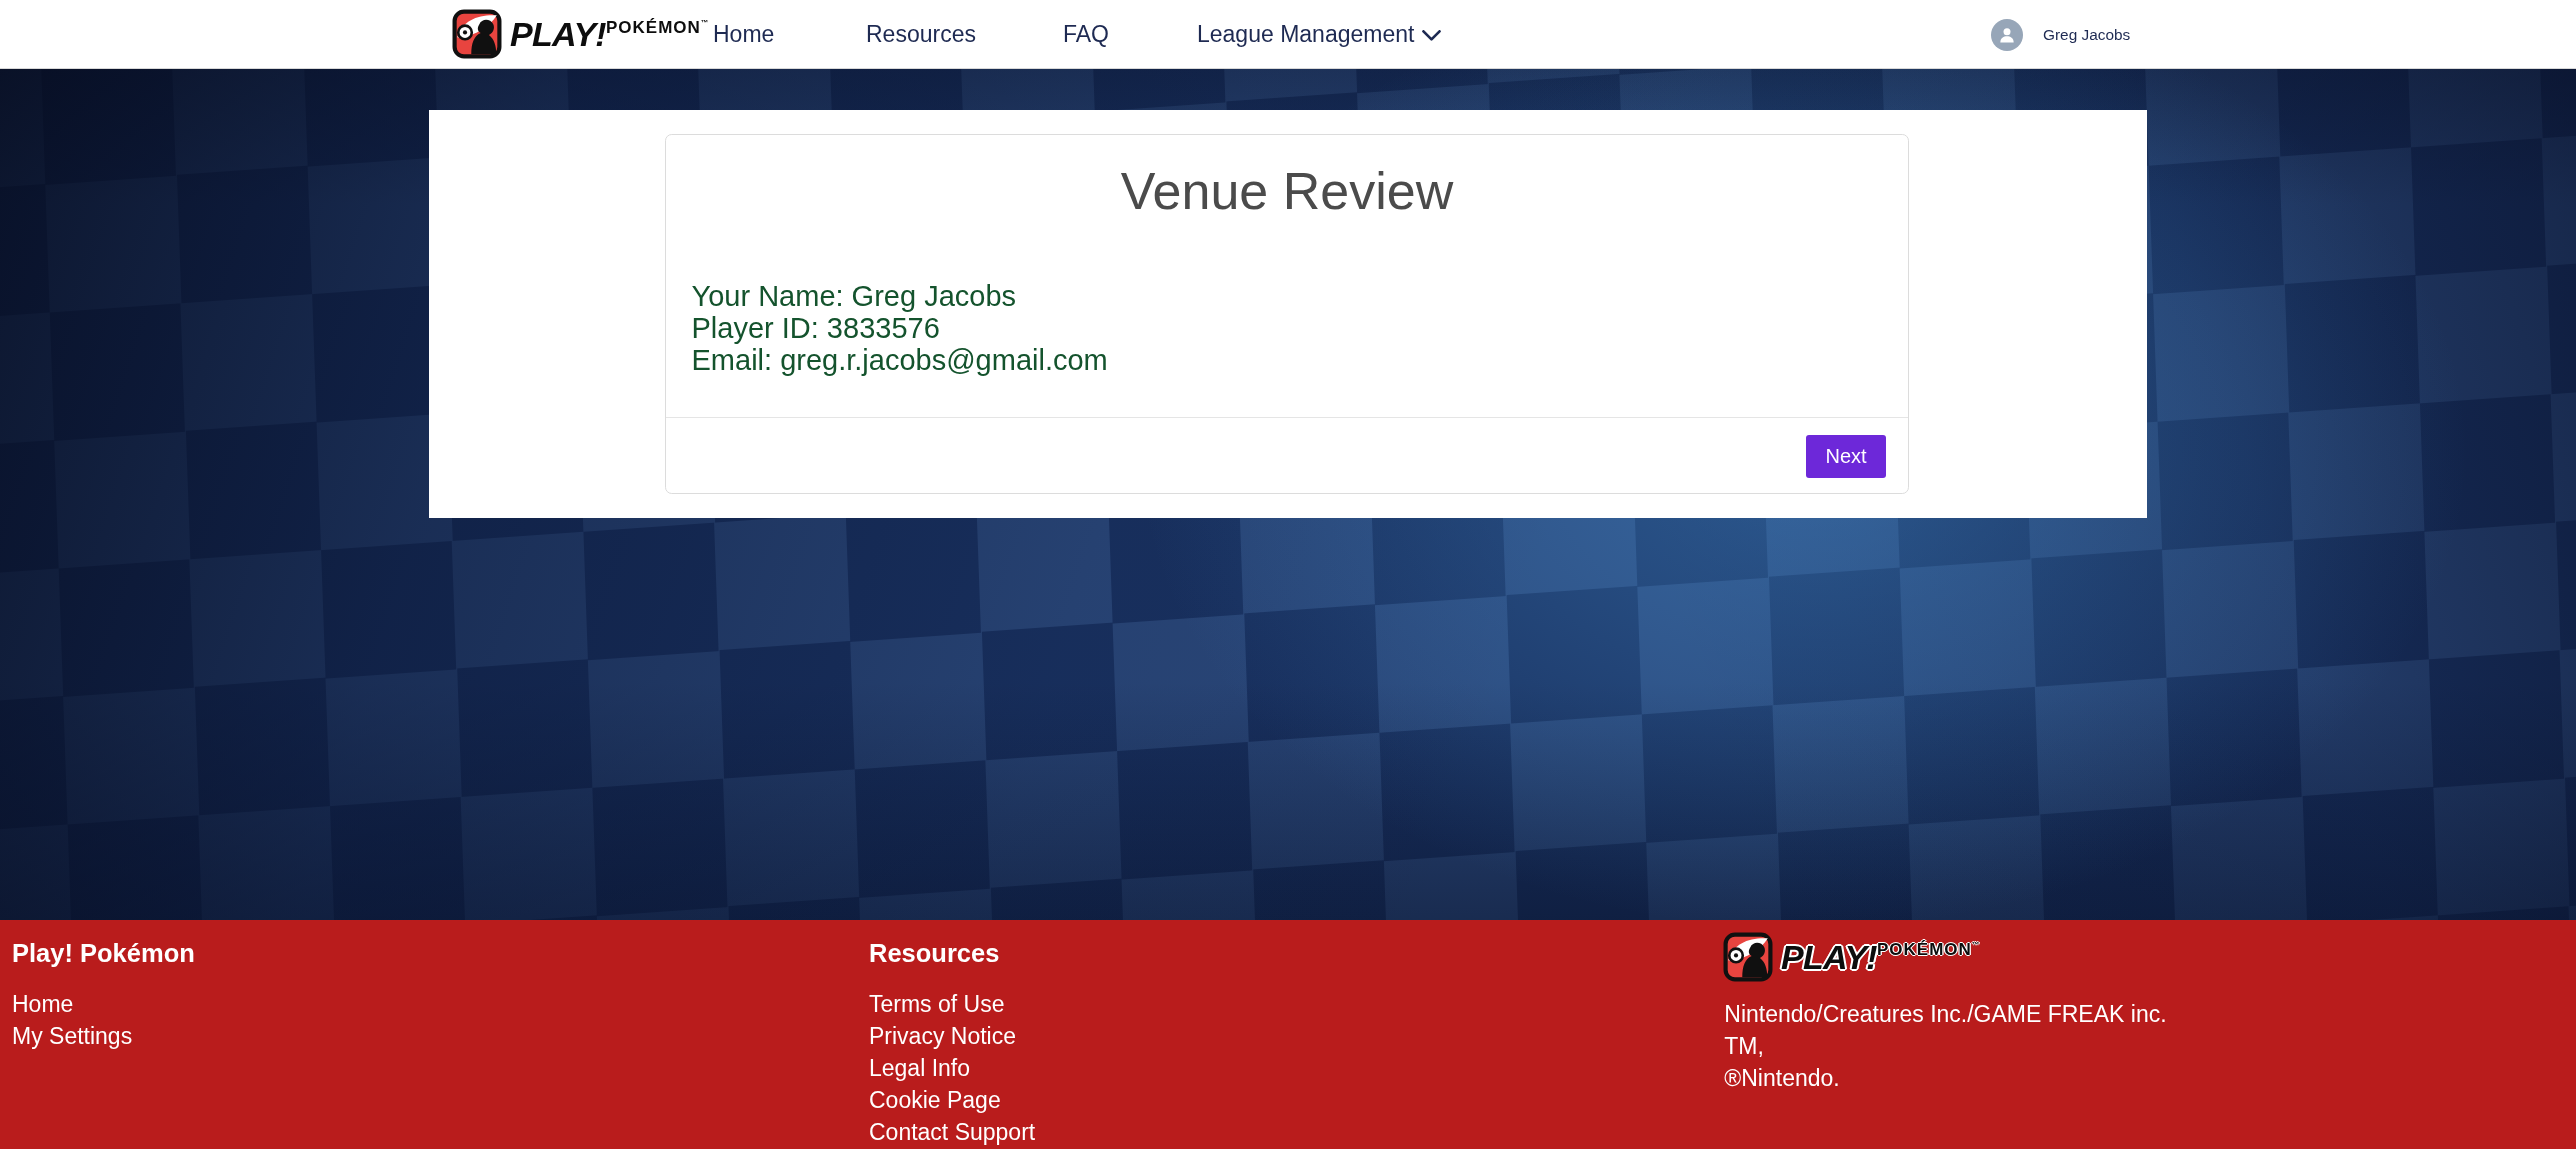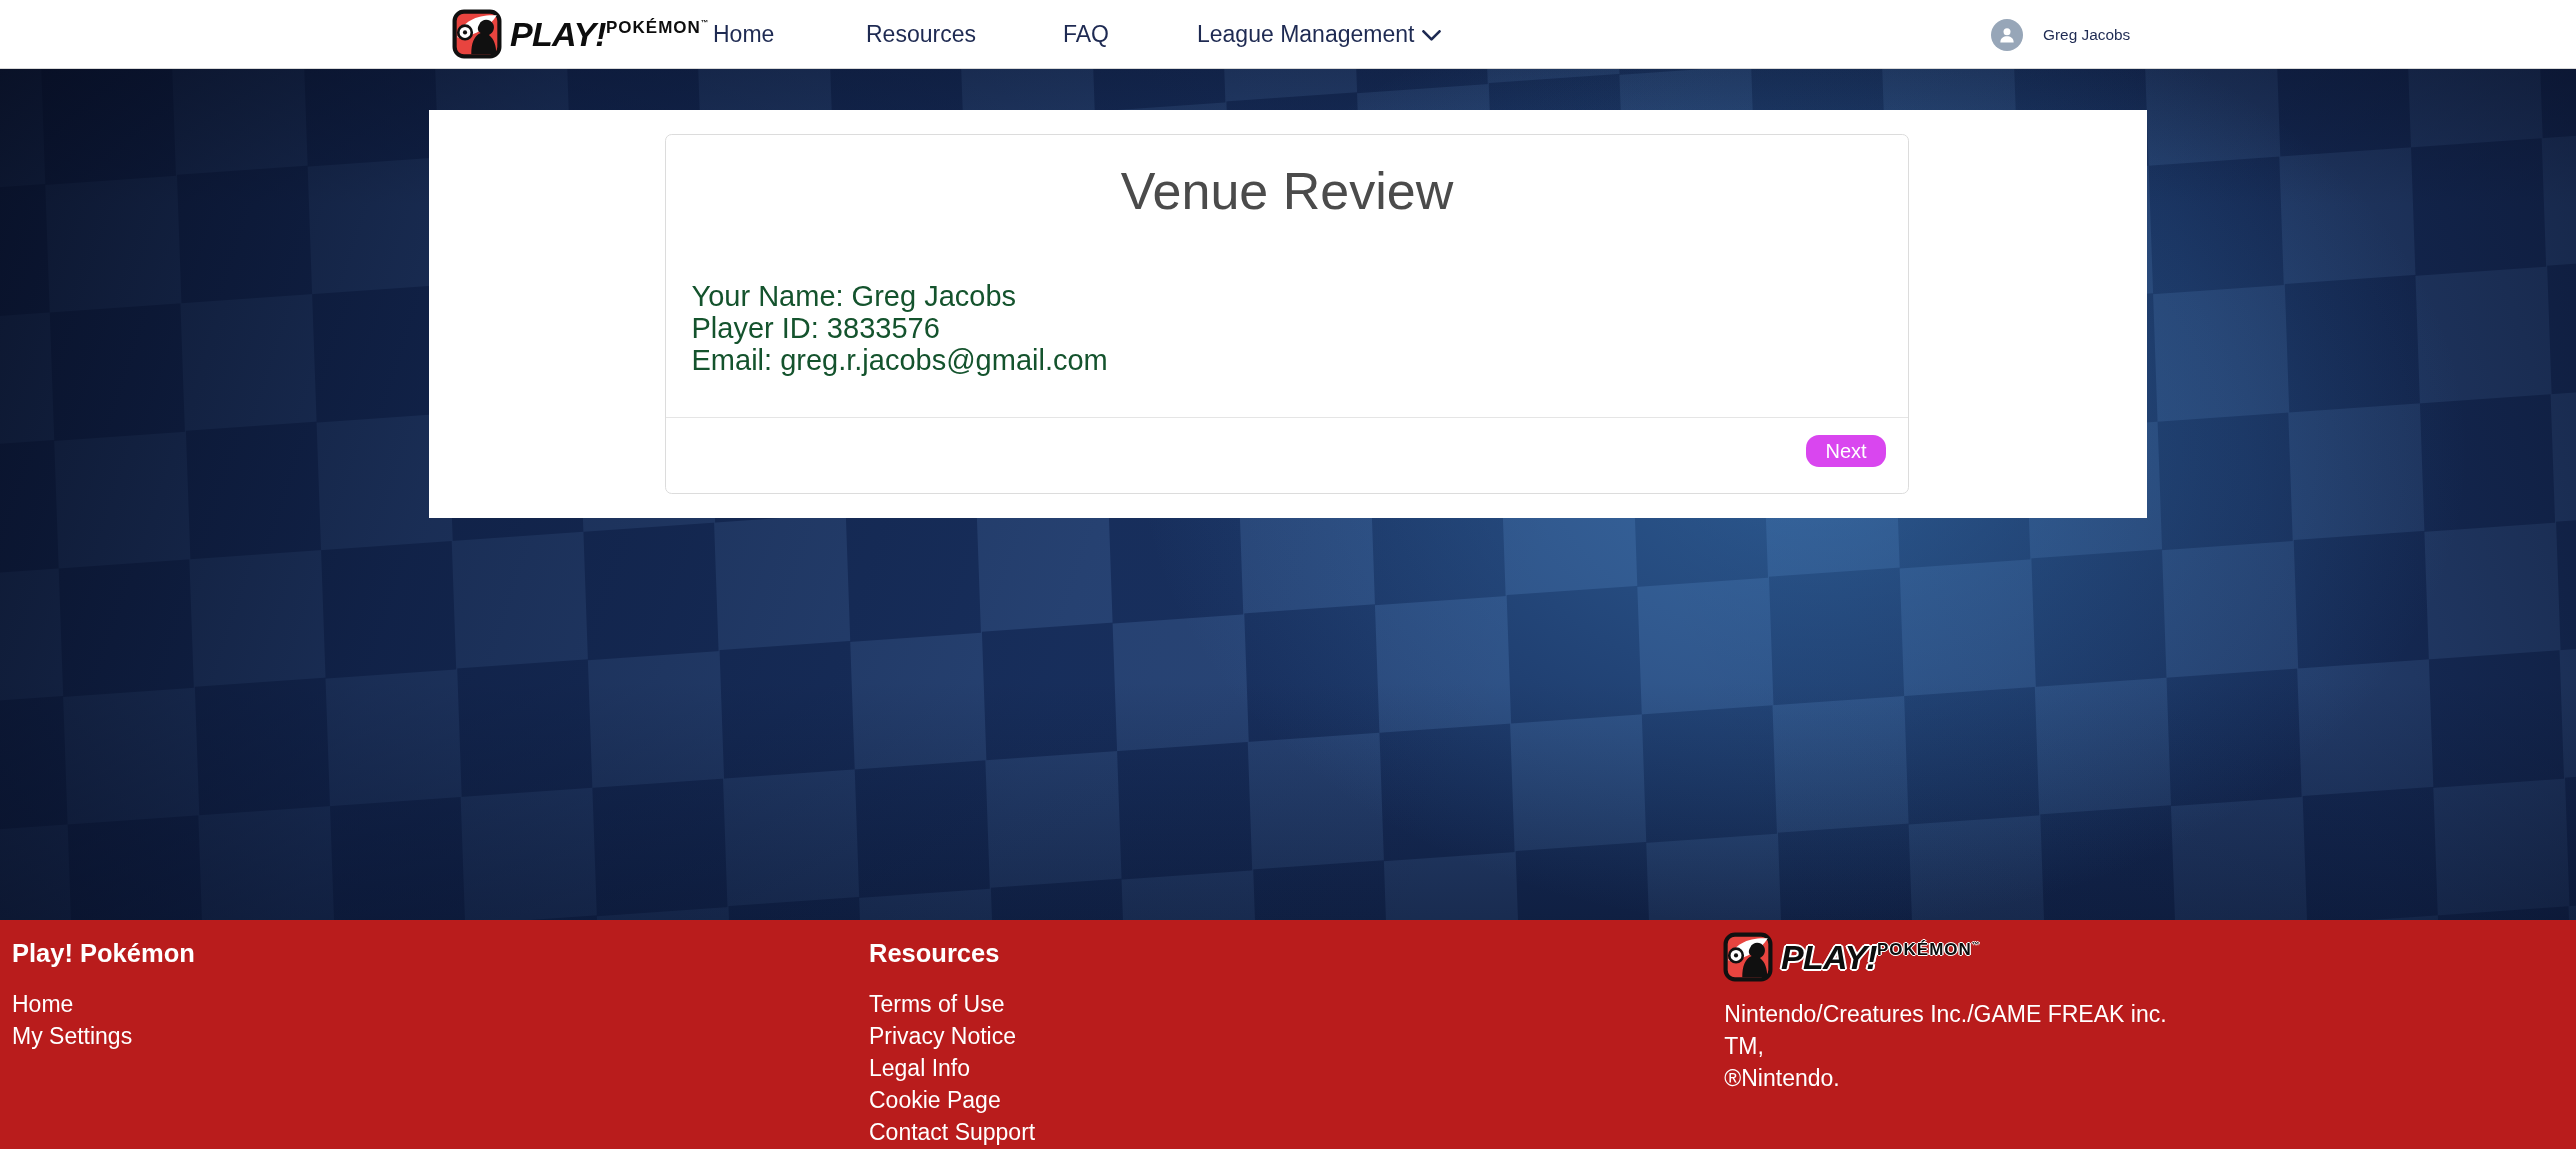--- a/index.html
+++ b/index.html
@@ -42,23 +42,23 @@
   
   .sheet { position:absolute; left:429px; top:41px; width:1718px; height:408px; background:#ffffff; }
   .inner-card { position:absolute; left:236px; top:24px; width:1244px; height:360px;
                 background:#fff; border:1.3px solid #dcdcdc; border-radius:6.7px; }
   .card-title { position:absolute; left:0; top:25.5px; width:100%; text-align:center;
                 font-size:52px; font-weight:400; color:#4b4b4b; }
   .card-intro { position:absolute; left:25.5px; top:99px; width:1193px; font-size:24.5px; color:#212d55; }
   .card-intro a { color:#2f6cad; text-decoration:none; cursor:pointer; }
   .card-info { position:absolute; left:25.5px; top:145px; font-size:29px; color:#14532d; line-height:32px; }
   .card-sep { position:absolute; left:0; top:282px; width:100%; border-top:1.3px solid #e5e5e5; }
-  .next-btn { position:absolute; left:1140px; top:300px; width:80px; height:32px;
-              background:#d946ef; color:#ffffff; font-size:20px; font-family:"Liberation Sans",sans-serif;
-              border:none; border-radius:13px; cursor:pointer; }
+  .next-btn { position:absolute; left:1140px; top:300px; width:80px; height:43px;
+              background:#6d28d9; color:#ffffff; font-size:20px; font-family:"Liberation Sans",sans-serif;
+              border:none; border-radius:3px; cursor:pointer; }
 
   
   .footer { position:absolute; left:0; top:920px; width:2576px; height:239px; background:#b91c1c; color:#fff; z-index:30; }
   .f-col { position:absolute; top:0; }
   .f-col1 { left:12px; }  .f-col2 { left:869px; }  .f-col3 { left:1723px; }
   .f-head { position:absolute; top:19px; font-size:25.5px; font-weight:700; white-space:nowrap; }
   .f-links { position:absolute; top:68px; }
   .f-link { display:block; font-size:23px; line-height:32px; color:#ffffff; text-decoration:none; cursor:pointer; white-space:nowrap; }
   .brand-footer { position:absolute; left:0; top:12px; height:50px; }
   .copyright { position:absolute; left:1.3px; top:78px; width:483px; font-size:23px; line-height:32px; color:#ffffff; }

